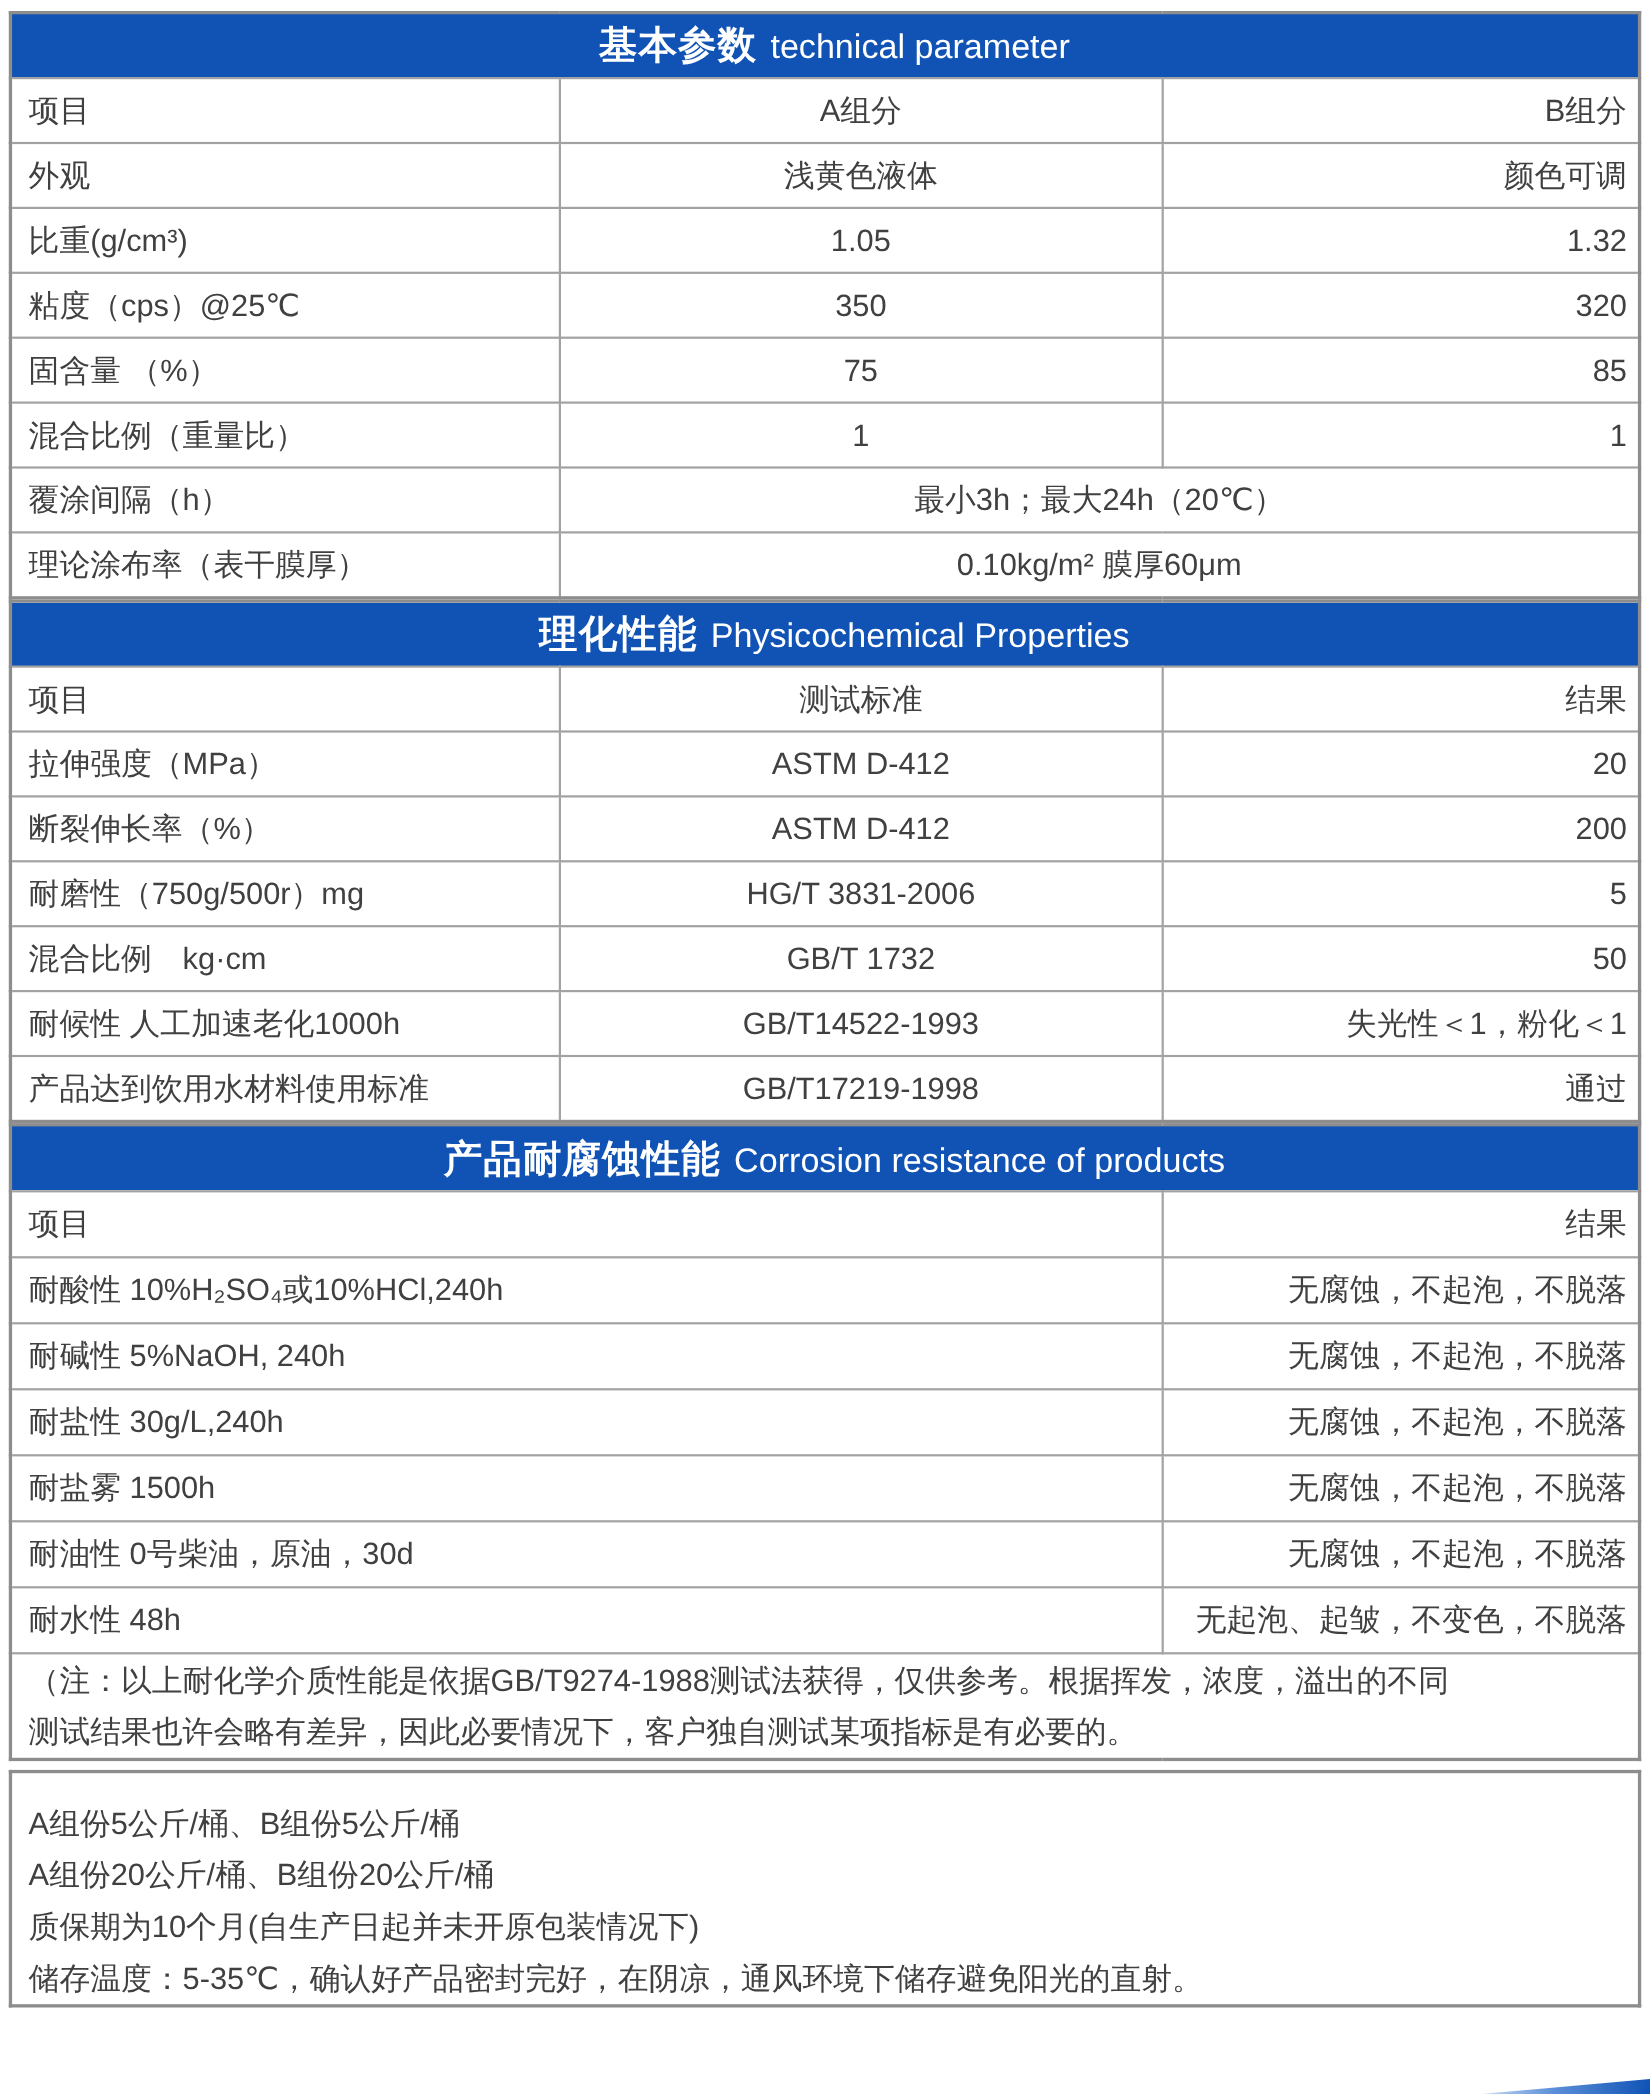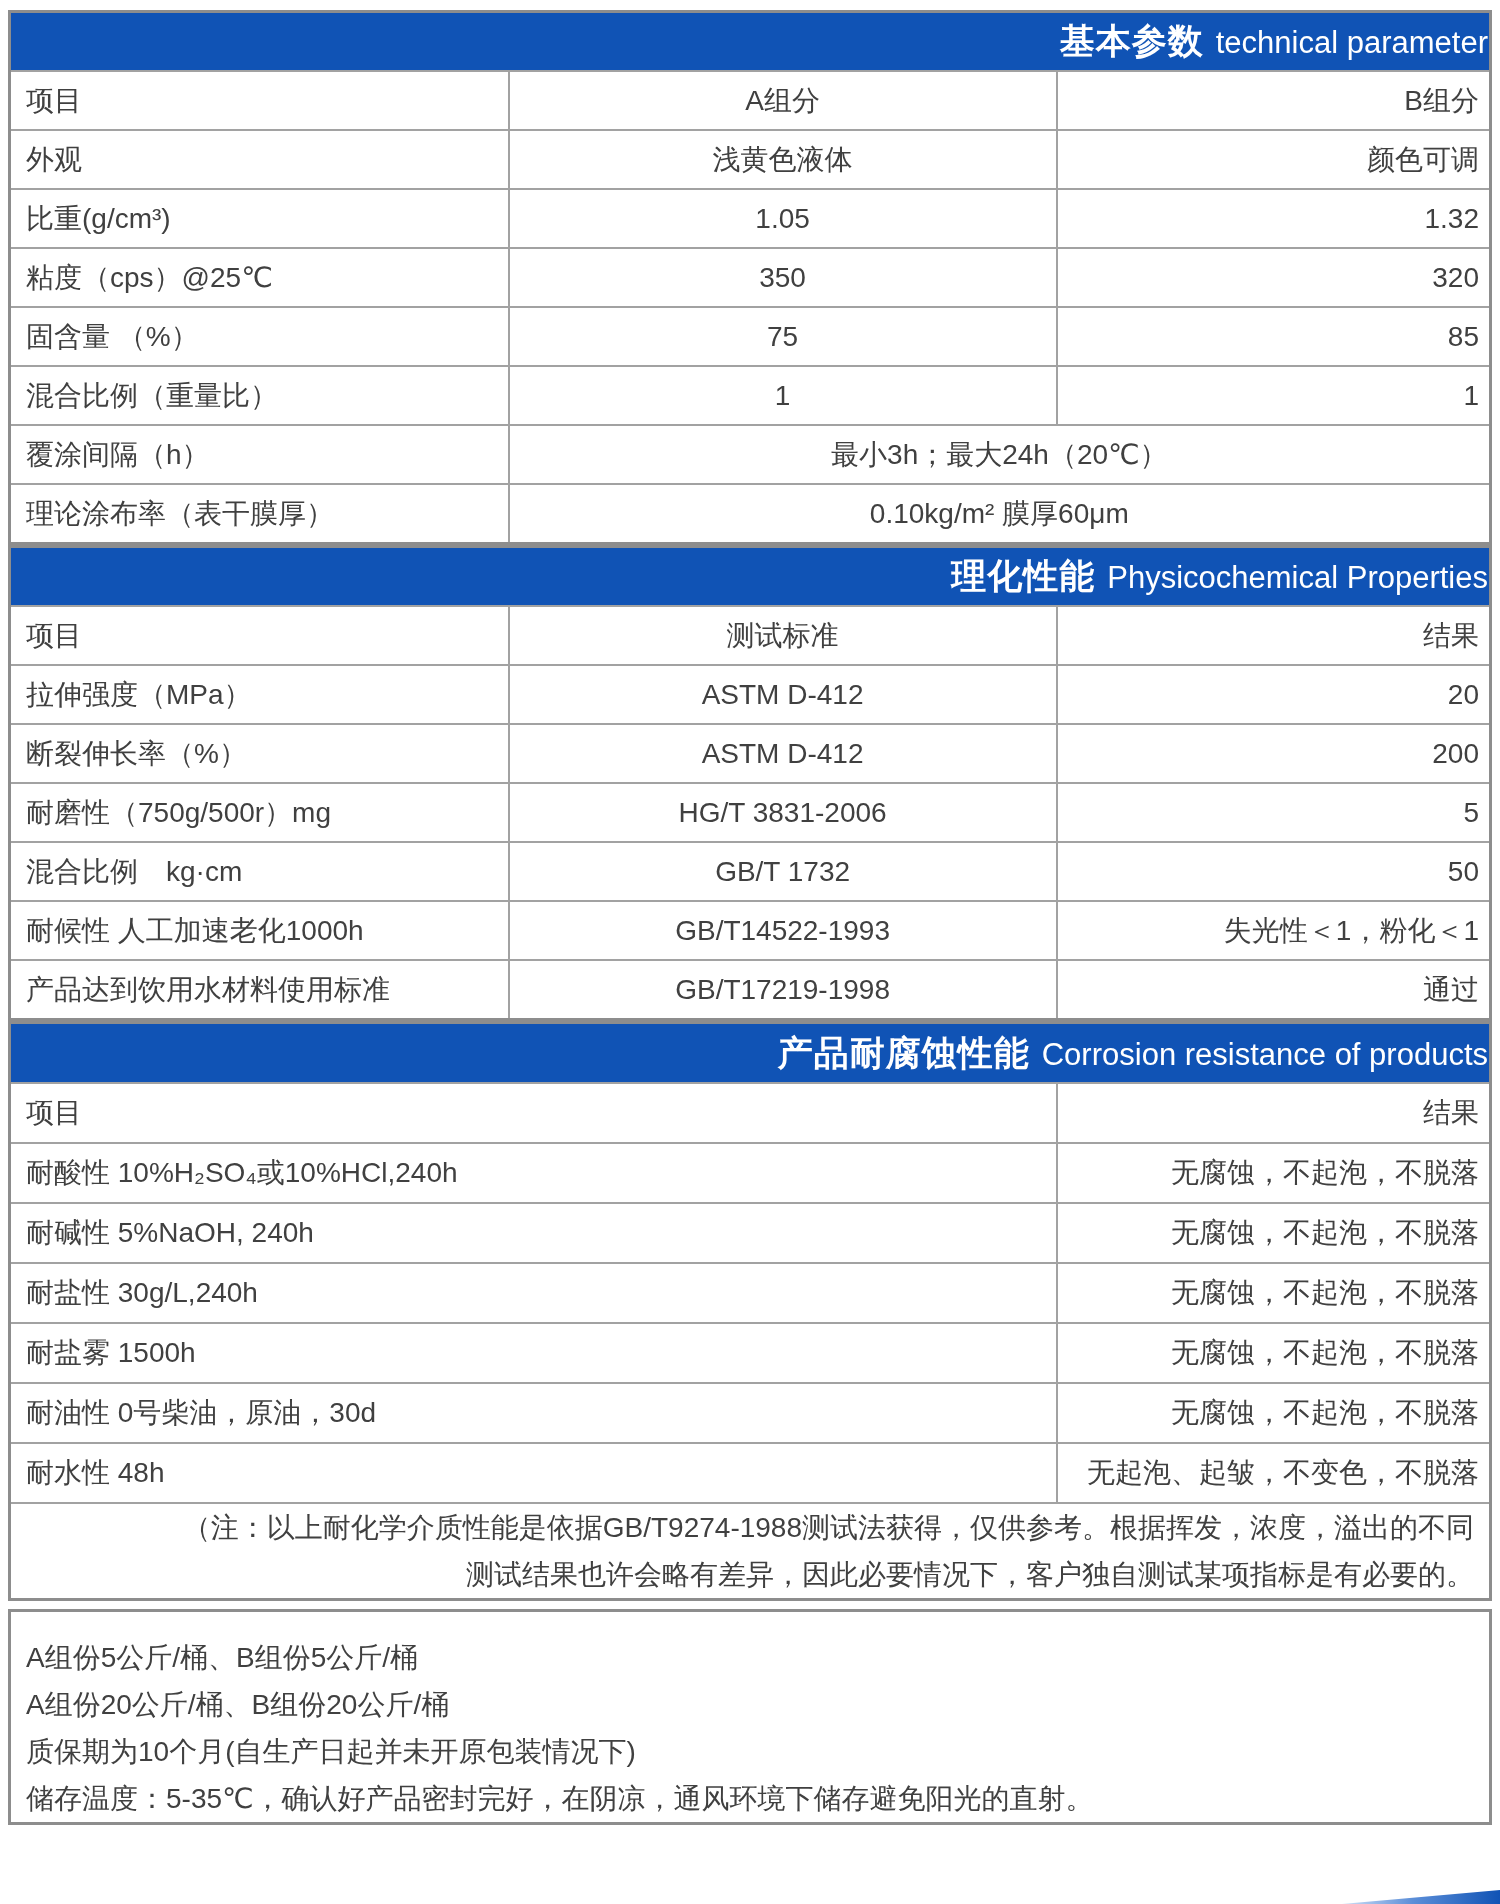--- a/index.html
+++ b/index.html
@@ -32,41 +32,41 @@
     height: 55px;
     overflow: hidden;
     white-space: nowrap;
   }
   table.corr-table td { height: 56px; }
   td.bar-cell {
     background: #1053b5;
     border-color: #8d8d8d;
     height: 52px;
     padding-left: 18px;
-    text-align: right;
+    text-align: center;
   }
   .bar-zh {
     color: #ffffff;
     font-weight: bold;
     font-size: 35px;
     letter-spacing: 1px;
   }
   .bar-en {
     color: #ffffff;
     font-weight: normal;
     font-size: 31px;
     margin-left: 12px;
   }
   td.c1 { text-align: left;  padding-left: 15px; }
   td.c2 { text-align: center; margin-left: 30px; }
   td.c3 { text-align: right; padding-right: 10px; }
   td.note-cell {
     height: 96px;
     padding: 0 15px;
-    text-align: right;
+    text-align: left;
     white-space: normal;
     margin-top: 48px;
   }
   .note-line { line-height: 47px; }
   td.pack-cell {
     height: 226px;
     vertical-align: top;
     padding: 22px 15px 0 15px;
     text-align: left;
     white-space: normal;

